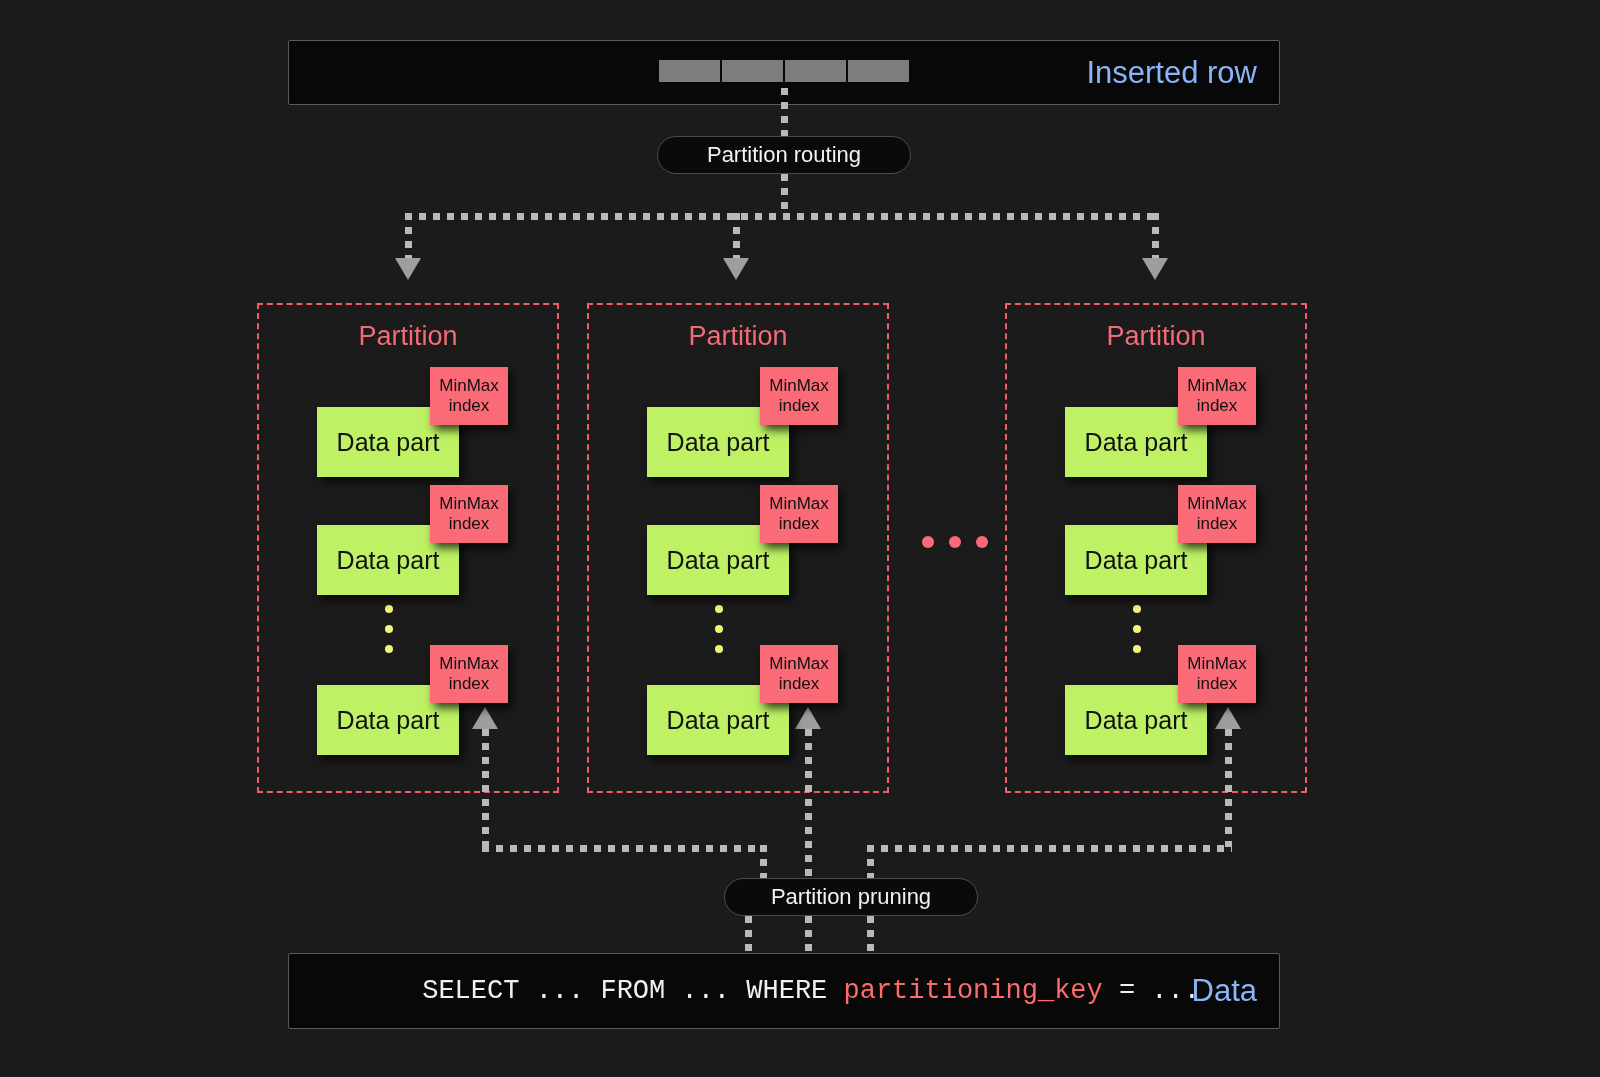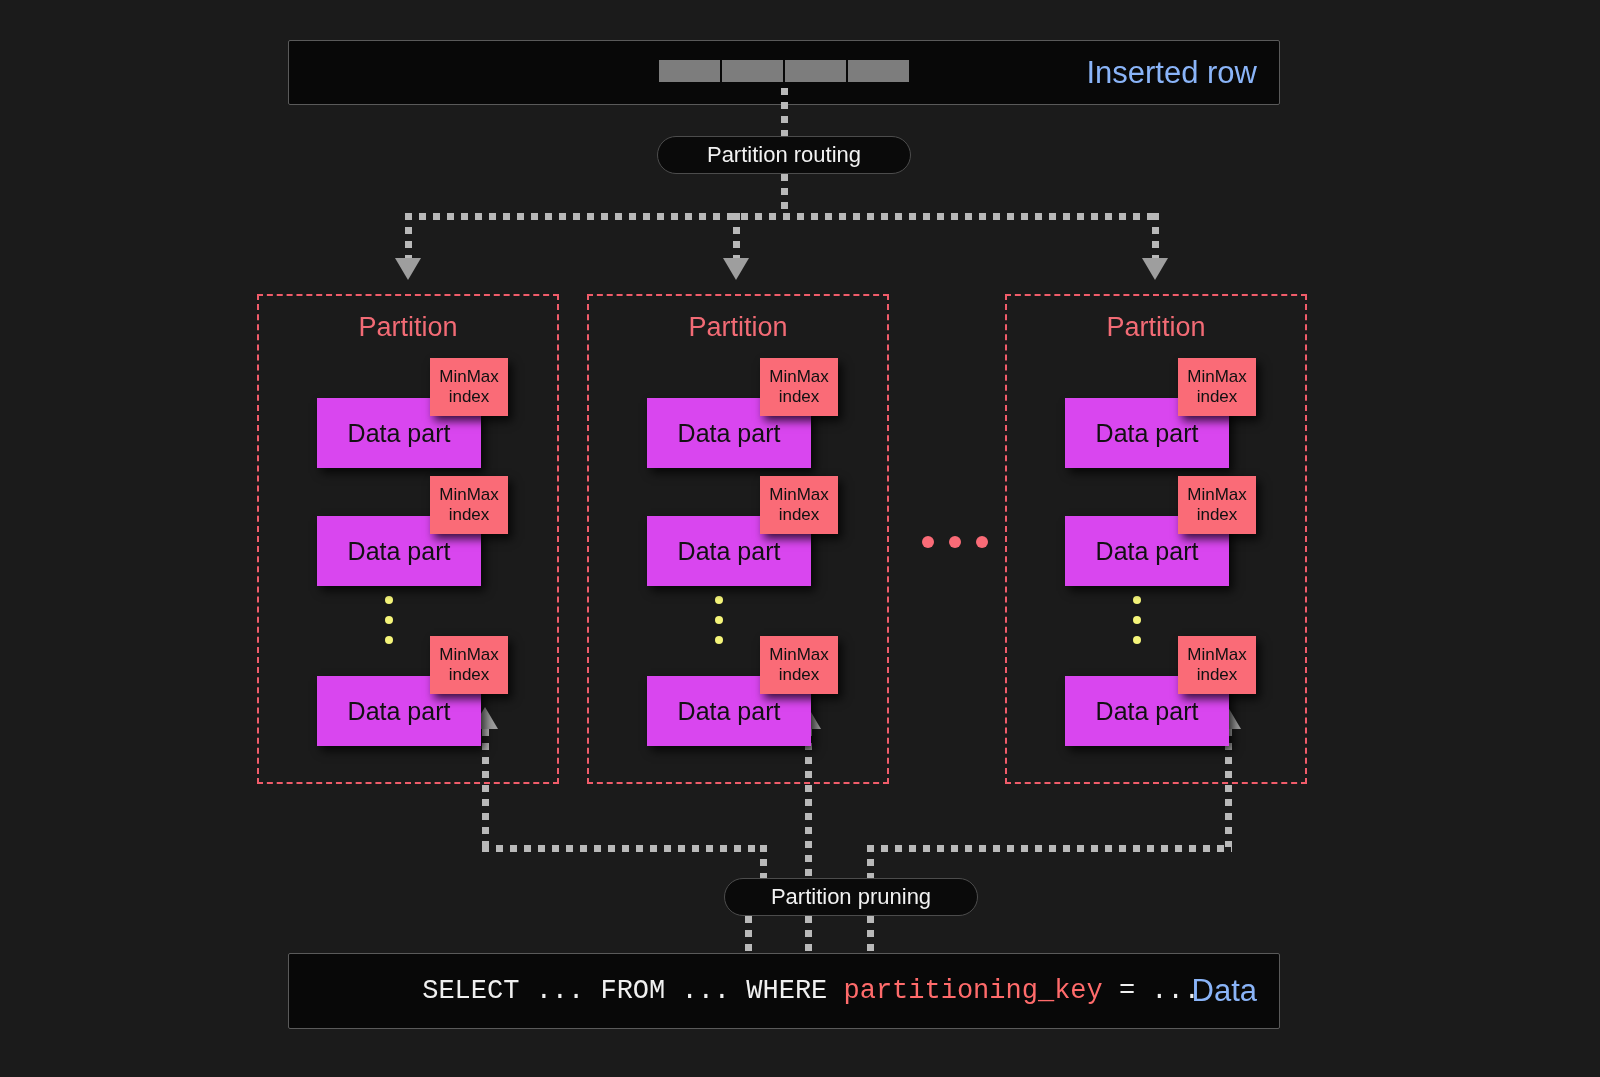--- a/index.html
+++ b/index.html
@@ -79,21 +79,21 @@
     font-size: 22px;
     white-space: nowrap;
     z-index: 6;
   }
   #partition-routing-box { left: 657px; top: 136px; width: 254px; height: 38px; }
   #partition-pruning-box { left: 680px; top: 878px; width: 254px; height: 38px; margin-left: 44px; }
 
   
   .partition {
     position: absolute;
-    top: 294px;
+    top: 303px;
     width: 302px;
     height: 490px;
     border: 2px dashed #f05c6a;
     box-sizing: border-box;
   }
   #partition-0 { left: 257px; }
   #partition-1 { left: 587px; }
   #partition-2 { left: 1005px; }
 
   .partition-title {
@@ -114,23 +114,23 @@
     height: 112px;
   }
   .part-unit.u0 { top: 62px; }
   .part-unit.u1 { top: 180px; }
   .part-unit.u2 { top: 340px; }
 
   .data-part {
     position: absolute;
     left: 0;
     top: 40px;
-    width: 164px;
+    width: 142px;
     height: 70px;
-    background: #d946ef;
+    background: #bef264;
     color: #111;
     font-size: 25px;
     display: flex;
     align-items: center;
     justify-content: center;
     box-shadow: 4px 5px 9px rgba(0,0,0,0.75);
     z-index: 2;
   }
   .minmax-index {
     position: absolute;

